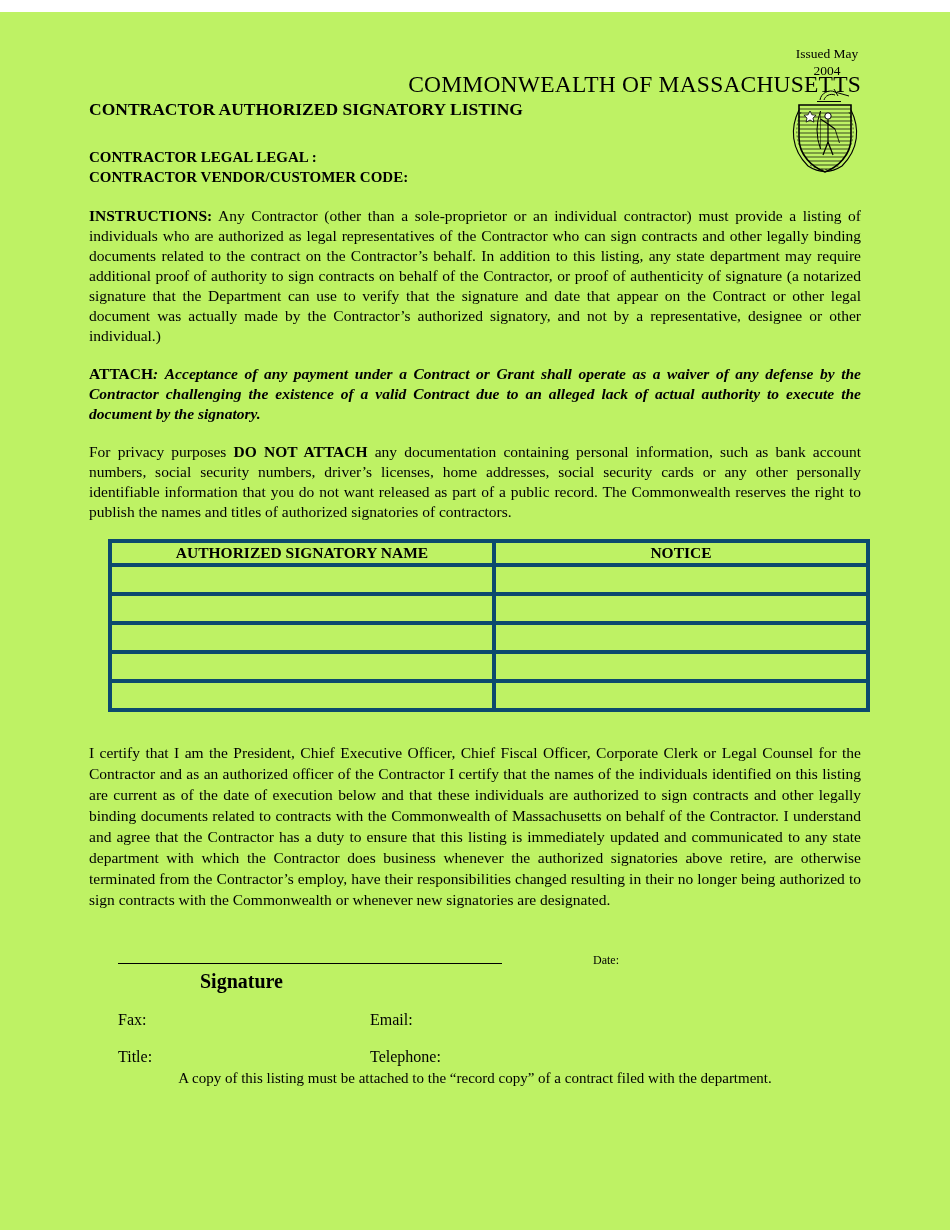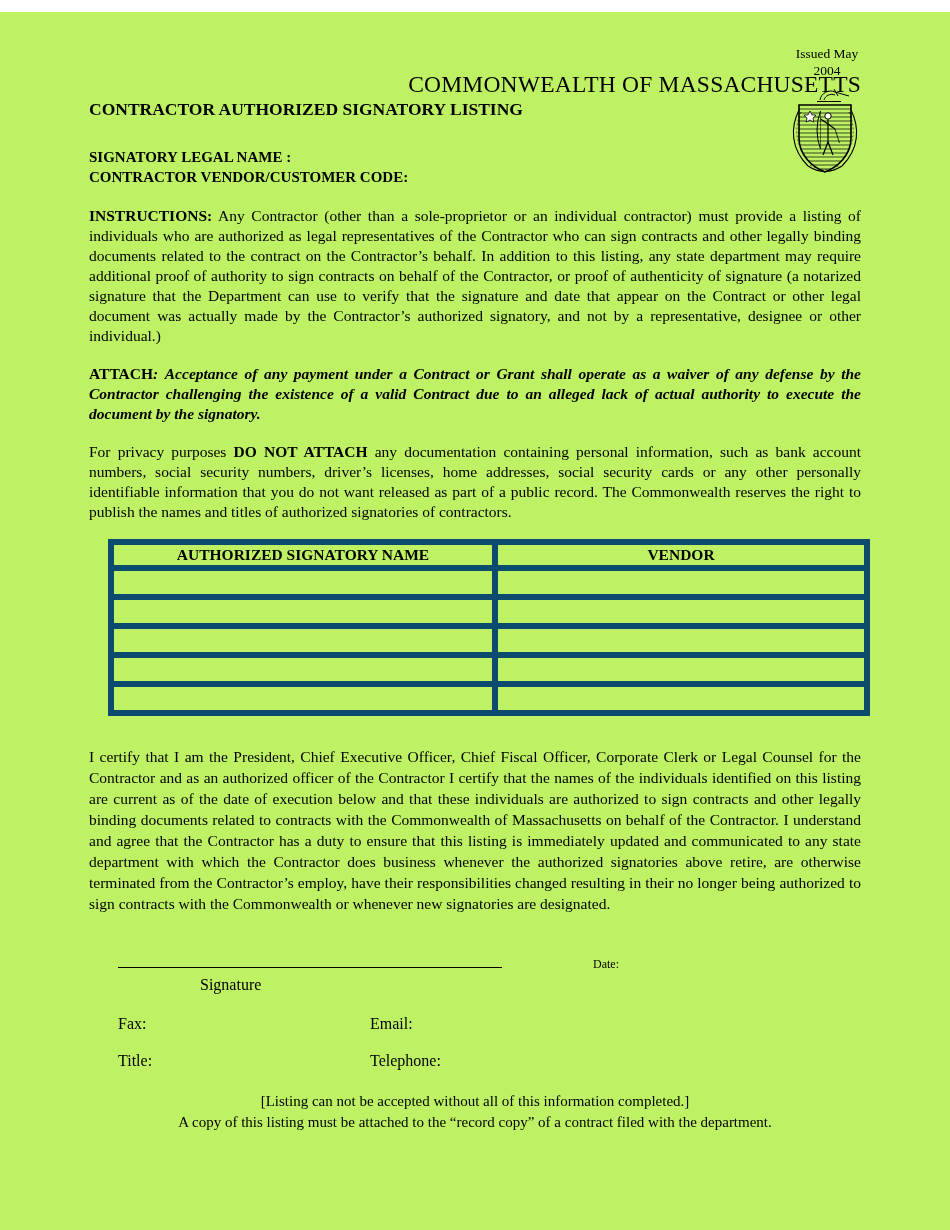--- a/index.html
+++ b/index.html
@@ -63,42 +63,42 @@
   p.notice .notice-text { font-style: italic; }
   p.privacy { margin-top: 18px; }
   p.privacy .shout { font-weight: bold; }
   table.sig-table {
     margin: 17px 0 0 19px;
     width: 762px;
     border-collapse: collapse;
     table-layout: fixed;
     border: 2px solid #000;
   }
-  table.sig-table th, table.sig-table td { border: 6px solid #0c4a6e; }
+  table.sig-table th, table.sig-table td { border: 4px solid #0c4a6e; }
   table.sig-table th {
     font-size: 15.5px;
     font-weight: bold;
     text-align: center;
     height: 24px;
     border-bottom: 2px solid #000;
   }
   table.sig-table td { height: 29px; }
   table.sig-table col.c1 { width: 384px; }
   p.cert { margin-top: 30px; line-height: 21px; }
   .sig-row { margin-top: 38px; white-space: nowrap; }
   .sig-line {
     display: inline-block;
     width: 384px;
     margin-left: 29px;
     border-bottom: 1.5px solid #000;
     height: 16px;
     vertical-align: baseline;
   }
   .date-label { margin-left: 91px; font-size: 12px; }
-  .sig-caption { margin: 1px 0 0 111px; font-size: 16px; }
+  .sig-caption { margin: 1px 0 0 111px; font-size: 20px; font-weight: bold; }
   .contact-row { font-size: 16px; }
   .contact-row.first { margin-top: 17px; }
   .contact-row.second { margin-top: 19px; }
   .contact-col1 { display: inline-block; width: 252px; margin-left: 29px; }
   .footer-note { margin-top: 21px; text-align: center; font-size: 15px; line-height: 19px; }
   .footer-instruction { margin-top: 1px; text-align: center; font-size: 15px; line-height: 21px; }
 </style>
 </head>
 <body>
 
@@ -168,39 +168,39 @@
         <path d="M20 80 Q37 91 54 80" stroke-width="1.1"></path>
         <path d="M22 79 Q37 88 52 79" stroke-width="0.6" stroke-dasharray="2 2"></path>
       </g>
     </svg>
   </div>
 
   <h1 class="doc-title">COMMONWEALTH OF MASSACHUSETTS</h1>
   <h2 class="doc-subtitle">CONTRACTOR AUTHORIZED SIGNATORY LISTING</h2>
 
   <div class="contractor-block">
-    <div>SIGNATORY LEGAL NAME :</div>
+    <div>CONTRACTOR LEGAL LEGAL :</div>
     <div>CONTRACTOR VENDOR/CUSTOMER CODE:</div>
   </div>
 
   <p class="para instructions"><span class="lead">INSTRUCTIONS:</span> <span>Any Contractor (other than a sole-proprietor or an individual contractor) must provide a listing of individuals who are authorized as legal representatives of the Contractor who can sign contracts and other legally binding documents related to the contract on the Contractor’s behalf.  In addition to this listing, any state department may require additional proof of authority to sign contracts on behalf of the Contractor, or proof of authenticity of signature (a notarized signature that the Department can use to verify that the signature and date that appear on the Contract or other legal document was actually made by the Contractor’s authorized signatory, and not by a representative, designee or other individual.)</span></p>
 
   <p class="para notice"><span class="notice-word">ATTACH</span><span class="notice-colon">:</span>  <span class="notice-text">Acceptance of any payment under a Contract or Grant shall operate as a waiver of any defense by the Contractor challenging the existence of a valid Contract due to an alleged lack of actual authority to execute the document by the signatory.</span></p>
 
   <p class="para privacy"><span>For privacy purposes </span><span class="shout">DO NOT ATTACH</span><span> any documentation containing personal information, such as bank account numbers, social security numbers, driver’s licenses, home addresses, social security cards or any other personally identifiable information that you do not want released as part of a public record.  The Commonwealth reserves the right to publish the names and titles of authorized signatories of contractors.</span></p>
 
   <table class="sig-table">
     <colgroup>
         <col class="c1">
         <col class="c2">
       </colgroup>
     <thead>
       <tr>
         <th>AUTHORIZED SIGNATORY NAME</th>
-        <th>VENDOR</th>
+        <th>NOTICE</th>
       </tr>
     </thead>
     <tbody>
         <tr>
           <td></td>
           <td></td>
         </tr>
         <tr>
           <td></td>
           <td></td>
@@ -227,16 +227,15 @@
   </div>
   <div class="sig-caption">Signature</div>
 
   <div class="contact-row second">
     <span class="contact-col1">Fax:</span><span>Email:</span>
   </div>
   <div class="contact-row first">
     <span class="contact-col1">Title:</span><span>Telephone:</span>
   </div>
 
-  <div class="footer-note">[Listing can not be accepted without all of this information completed.]</div>
   <div class="footer-instruction">A copy of this listing must be attached to the “record copy” of a contract filed with the department.</div>
 
 </div>
 
 </body></html>

